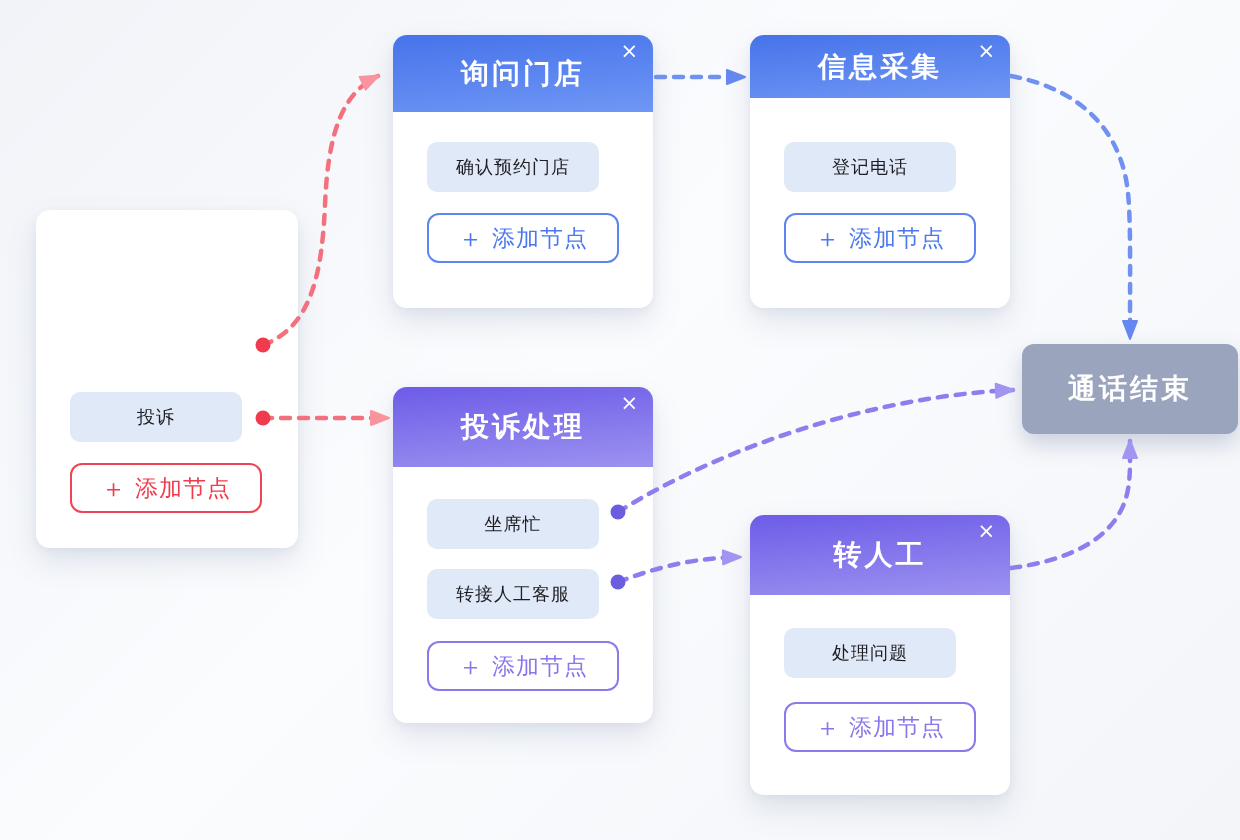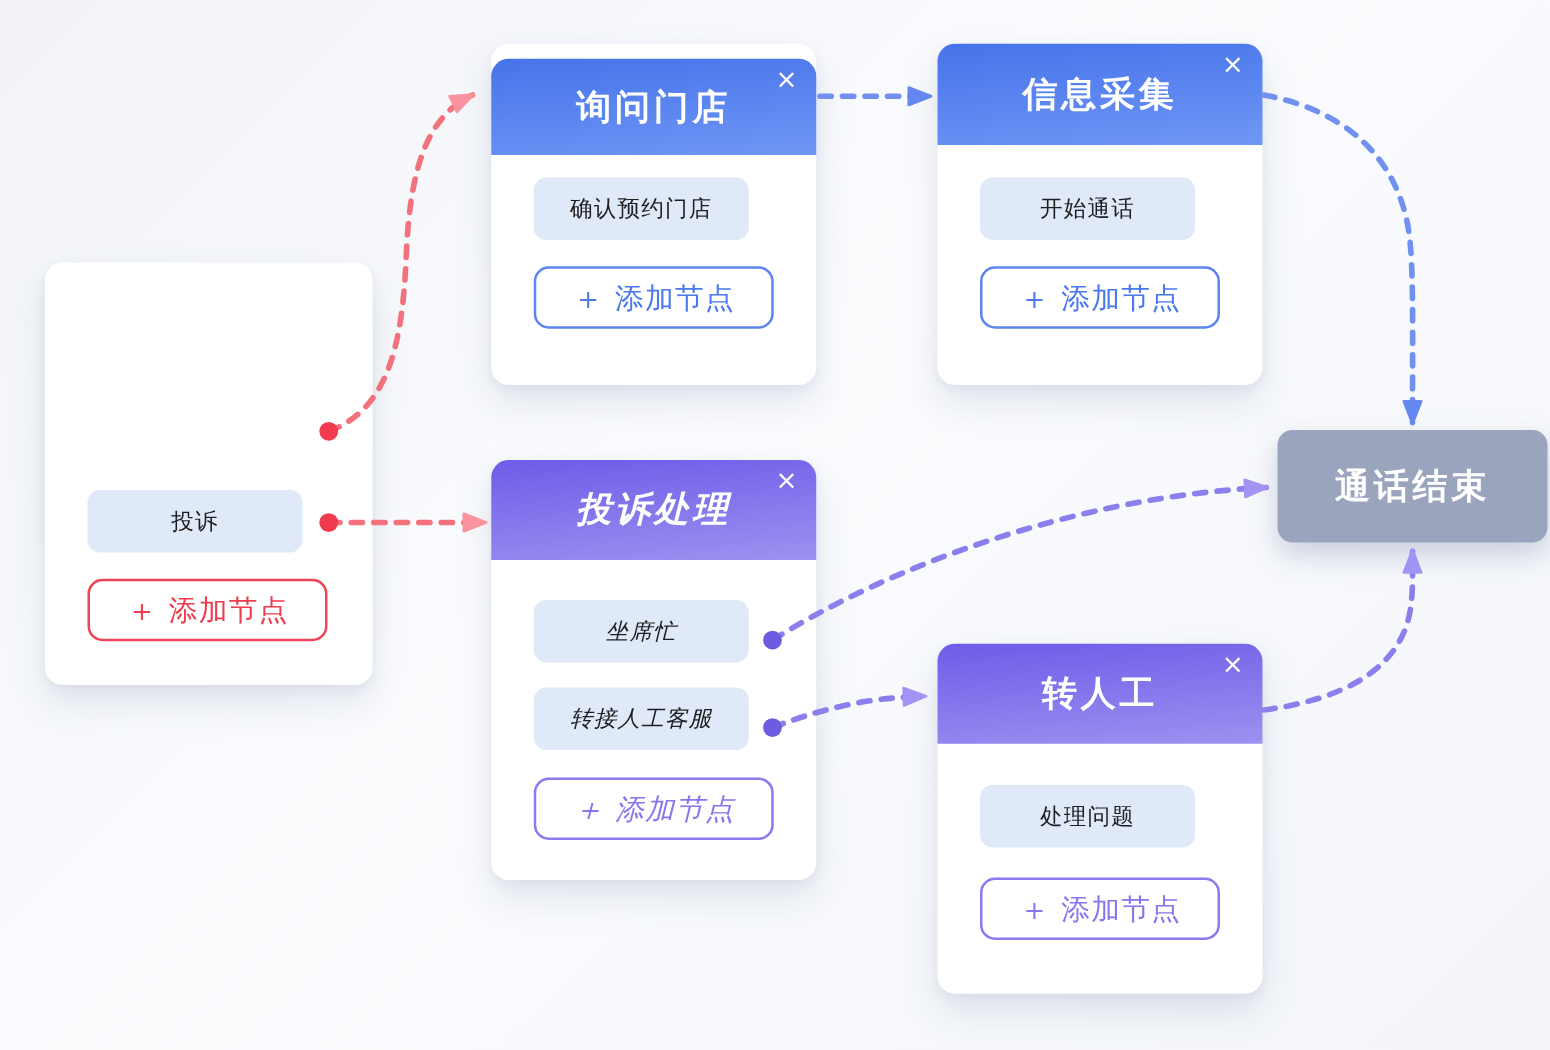--- a/index.html
+++ b/index.html
@@ -48,30 +48,30 @@
   .add-btn.blue{border:2px solid #5d85ef;color:#4a78ee;}
   .add-btn.purple{border:2px solid #8b79ee;color:#8a76ec;}
 
   
   #node-start{left:36px;top:210px;width:262px;height:338px;}
   #node-start .pill.p1{top:107px;}
   #node-start .pill.p2{top:182px;}
   #node-start .add-btn{top:253px;}
 
   #node-ask{left:393px;top:35px;width:260px;height:273px;}
-  #node-ask .node-header{height:77px;margin-top:12px;}
+  #node-ask .node-header{height:77px;}
   #node-ask .pill.p1{top:107px;}
   #node-ask .add-btn{top:178px;}
 
   #node-info{left:750px;top:35px;width:260px;height:273px;}
-  #node-info .node-header{height:81px;}
+  #node-info .node-header{height:63px;}
   #node-info .pill.p1{top:107px;}
   #node-info .add-btn{top:178px;}
 
-  #node-complaint{left:393px;top:368px;width:260px;height:336px;font-style:italic;}
+  #node-complaint{left:393px;top:387px;width:260px;height:336px;}
   #node-complaint .pill.p1{top:112px;}
   #node-complaint .pill.p2{top:182px;}
   #node-complaint .add-btn{top:254px;}
 
   #node-transfer{left:750px;top:515px;width:260px;height:280px;}
   #node-transfer .pill.p1{top:113px;}
   #node-transfer .add-btn{top:187px;}
 
   #node-end{
     position:absolute;left:1022px;top:344px;width:216px;height:90px;
@@ -112,21 +112,21 @@
       <span class="plus">＋</span>
       <span>添加节点</span>
     </div>
   </div>
 
   <div class="node" id="node-info">
     <div class="node-header blue">
       <span>信息采集</span>
       <span class="close-btn">×</span>
     </div>
-    <div class="pill p1">开始通话</div>
+    <div class="pill p1">登记电话</div>
     <div class="add-btn blue">
       <span class="plus">＋</span>
       <span>添加节点</span>
     </div>
   </div>
 
   <div class="node" id="node-complaint">
     <div class="node-header purple">
       <span>投诉处理</span>
       <span class="close-btn">×</span>

